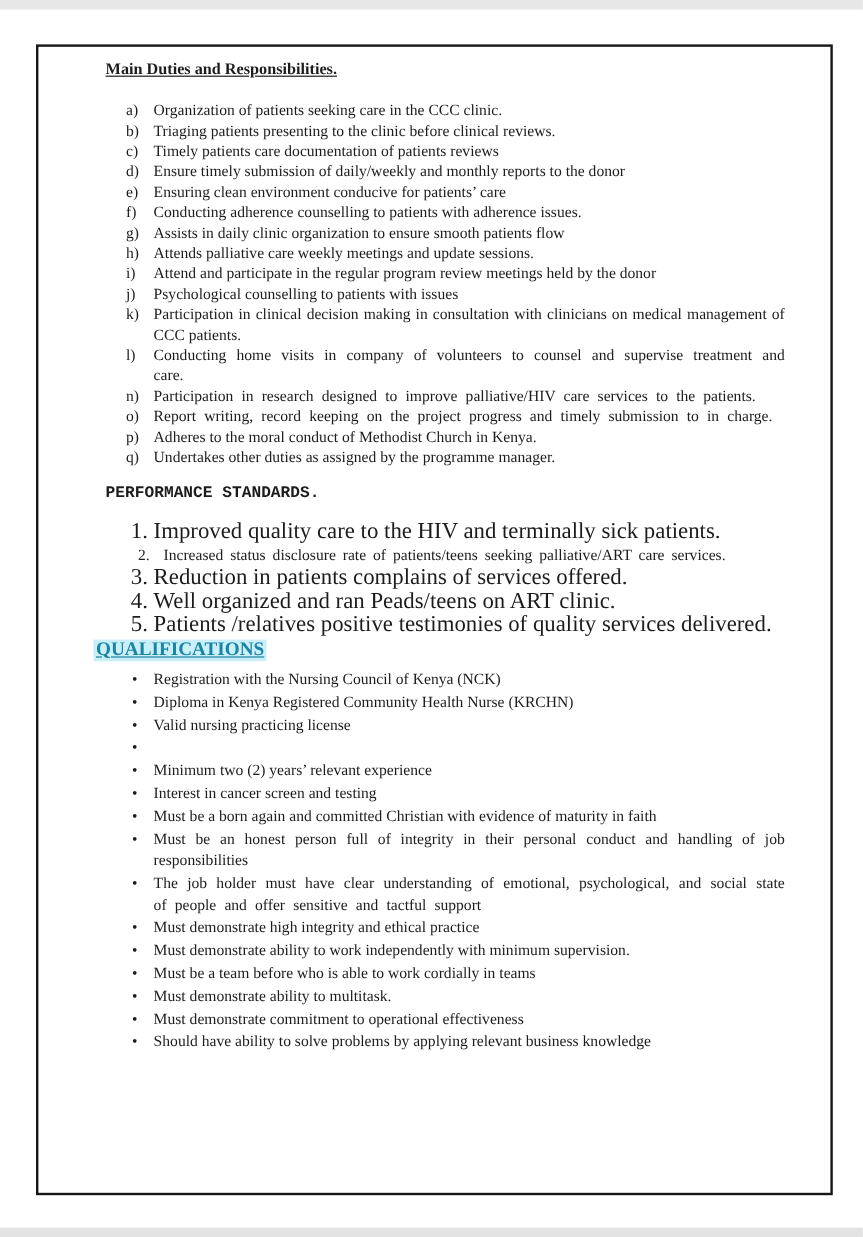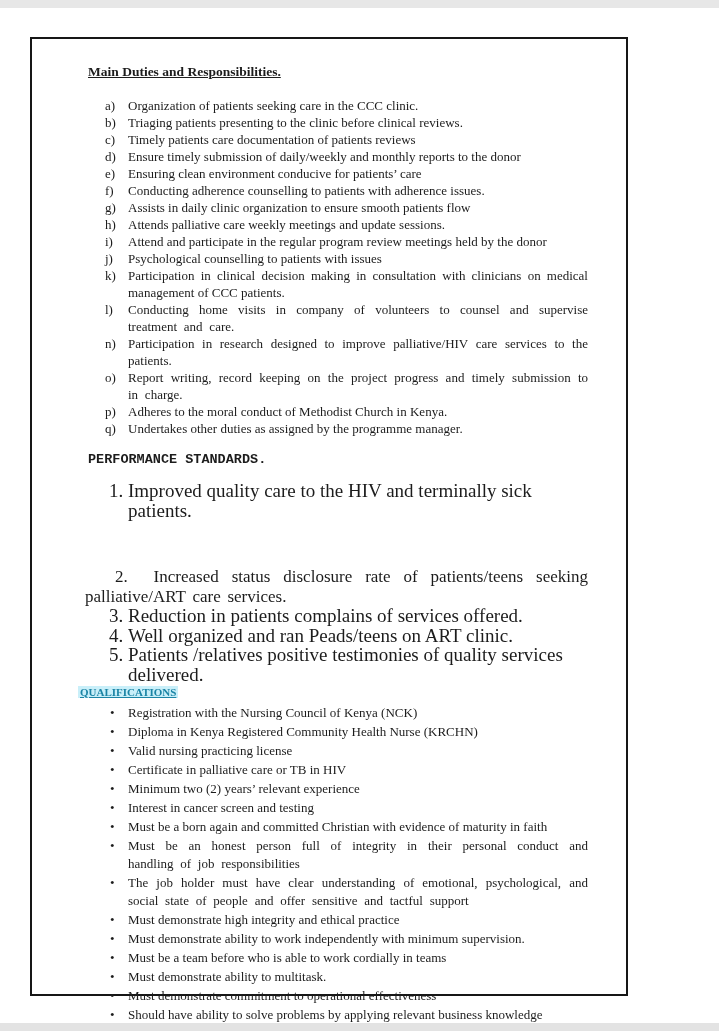--- a/index.html
+++ b/index.html
@@ -6,48 +6,48 @@
   body{
     width:719px;height:1031px;position:relative;overflow:hidden;
     background:#ffffff;
     font-family:"Liberation Serif", serif;
     color:#1c1c1c;
   }
   .strip{position:absolute;left:0;width:719px;background:#e7e7e7}
   .strip.top{top:0;height:8px}
   .strip.bottom{bottom:0;height:8px;background:#e3e3e3}
   .page{
-    position:absolute;left:30px;top:37px;width:598px;height:959px;
+    position:absolute;left:30px;top:37px;width:664px;height:959px;
     box-sizing:border-box;background:#fff;border:2px solid #161616;
-    padding:25px 38px 0 56px;
+    padding:11px 38px 0 56px;
   }
   .h-duties{
     font-size:13.5px;font-weight:bold;text-decoration:underline;
     margin:0 0 17px 0;
   }
   .li{
     font-size:13px;line-height:17px;text-align:justify;
     padding-left:40px;text-indent:-23px;
   }
   .li .marker{display:inline-block;width:23px;text-indent:0}
   .spread{word-spacing:3.5px}
   .h-perf{
     font-size:13.5px;font-weight:bold;margin:15px 0 14px 0;font-family:Liberation Mono, monospace;
   }
   .ps-item{
     font-size:19px;line-height:19.5px;text-align:left;
     padding-left:40px;text-indent:-19px;
   }
   .ps-item .marker{display:inline-block;width:19px;text-indent:0}
   .ps2{
-    font-size:17px;line-height:19.5px;text-align:justify;
-    text-indent:30px;word-spacing:2.5px;margin-left:-3px;margin-top:47px;
+    font-size:13px;line-height:19.5px;text-align:justify;
+    text-indent:30px;word-spacing:2.5px;margin-left:-3px;
   }
   .h-qual{
-    font-size:11px;font-weight:bold;text-decoration:underline;
+    font-size:16px;font-weight:bold;text-decoration:underline;
     margin:2px 0 6px -10px;padding:0 2px;width:fit-content;
     cursor:pointer;
   }
   .qual{
     font-size:13px;line-height:18px;text-align:justify;
     padding-left:40px;text-indent:-18px;margin-bottom:1px;
   }
   .qual .bullet{display:inline-block;width:18px;text-indent:0}
   .qual .bullet::before{content:"\2022"}
 </style>
@@ -158,21 +158,21 @@
 
       <div class="qual">
         <span class="bullet"></span><span>Diploma in Kenya Registered Community Health Nurse (KRCHN)</span>
       </div>
 
       <div class="qual">
         <span class="bullet"></span><span>Valid nursing practicing license</span>
       </div>
 
       <div class="qual">
-        <span class="bullet"></span><span>Certificate in palliative care or TB in HIV</span>
+        <span class="bullet"></span>
       </div>
 
       <div class="qual">
         <span class="bullet"></span><span>Minimum two (2) years’ relevant experience</span>
       </div>
 
       <div class="qual">
         <span class="bullet"></span><span>Interest in cancer screen and testing</span>
       </div>
 

